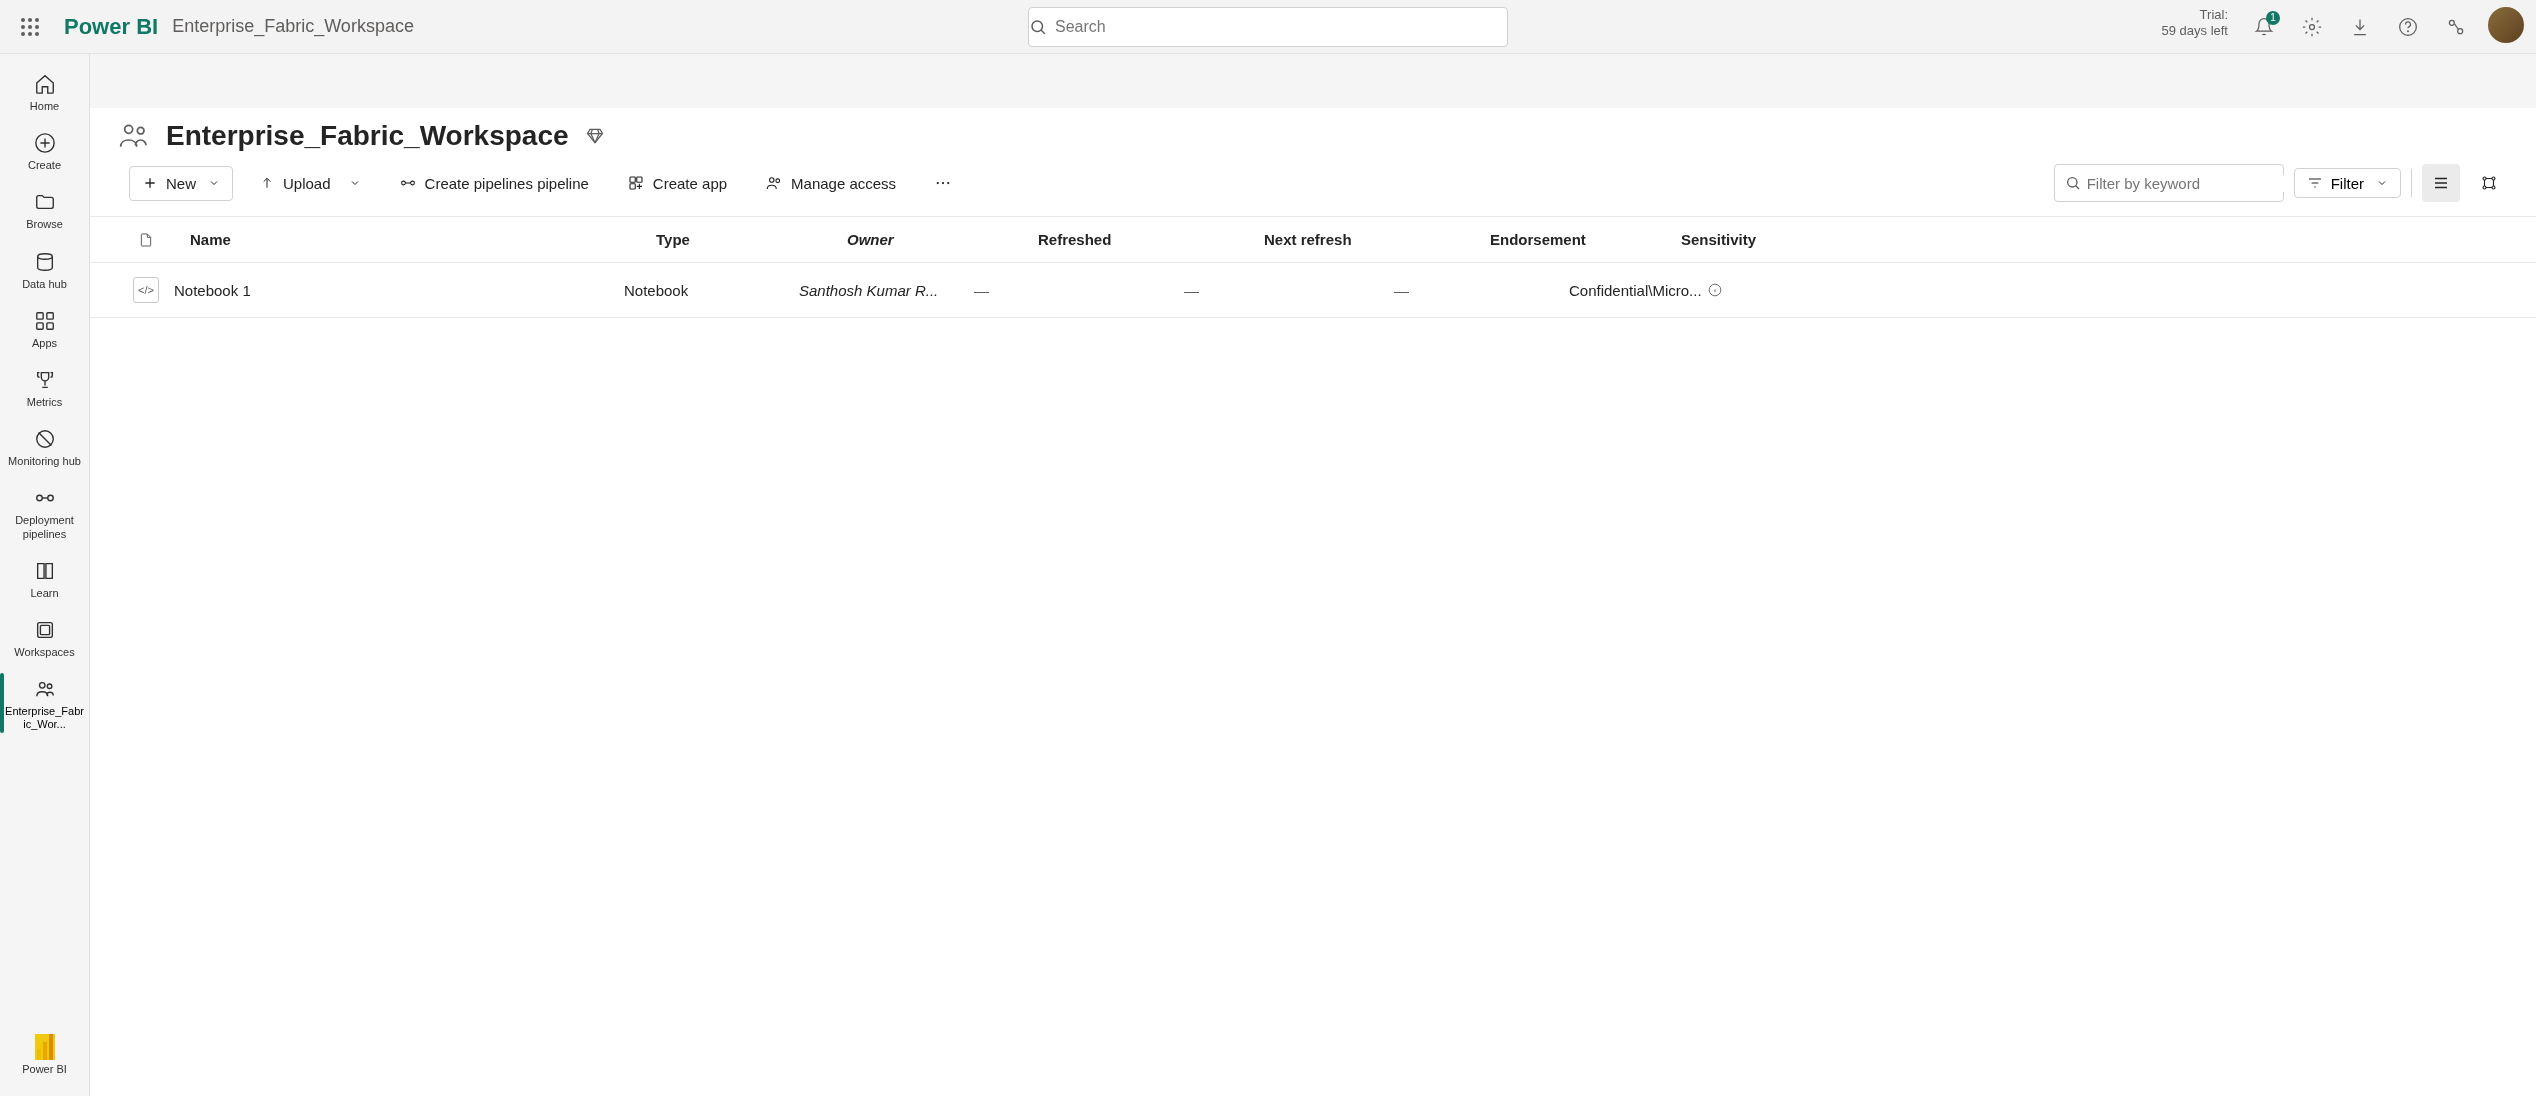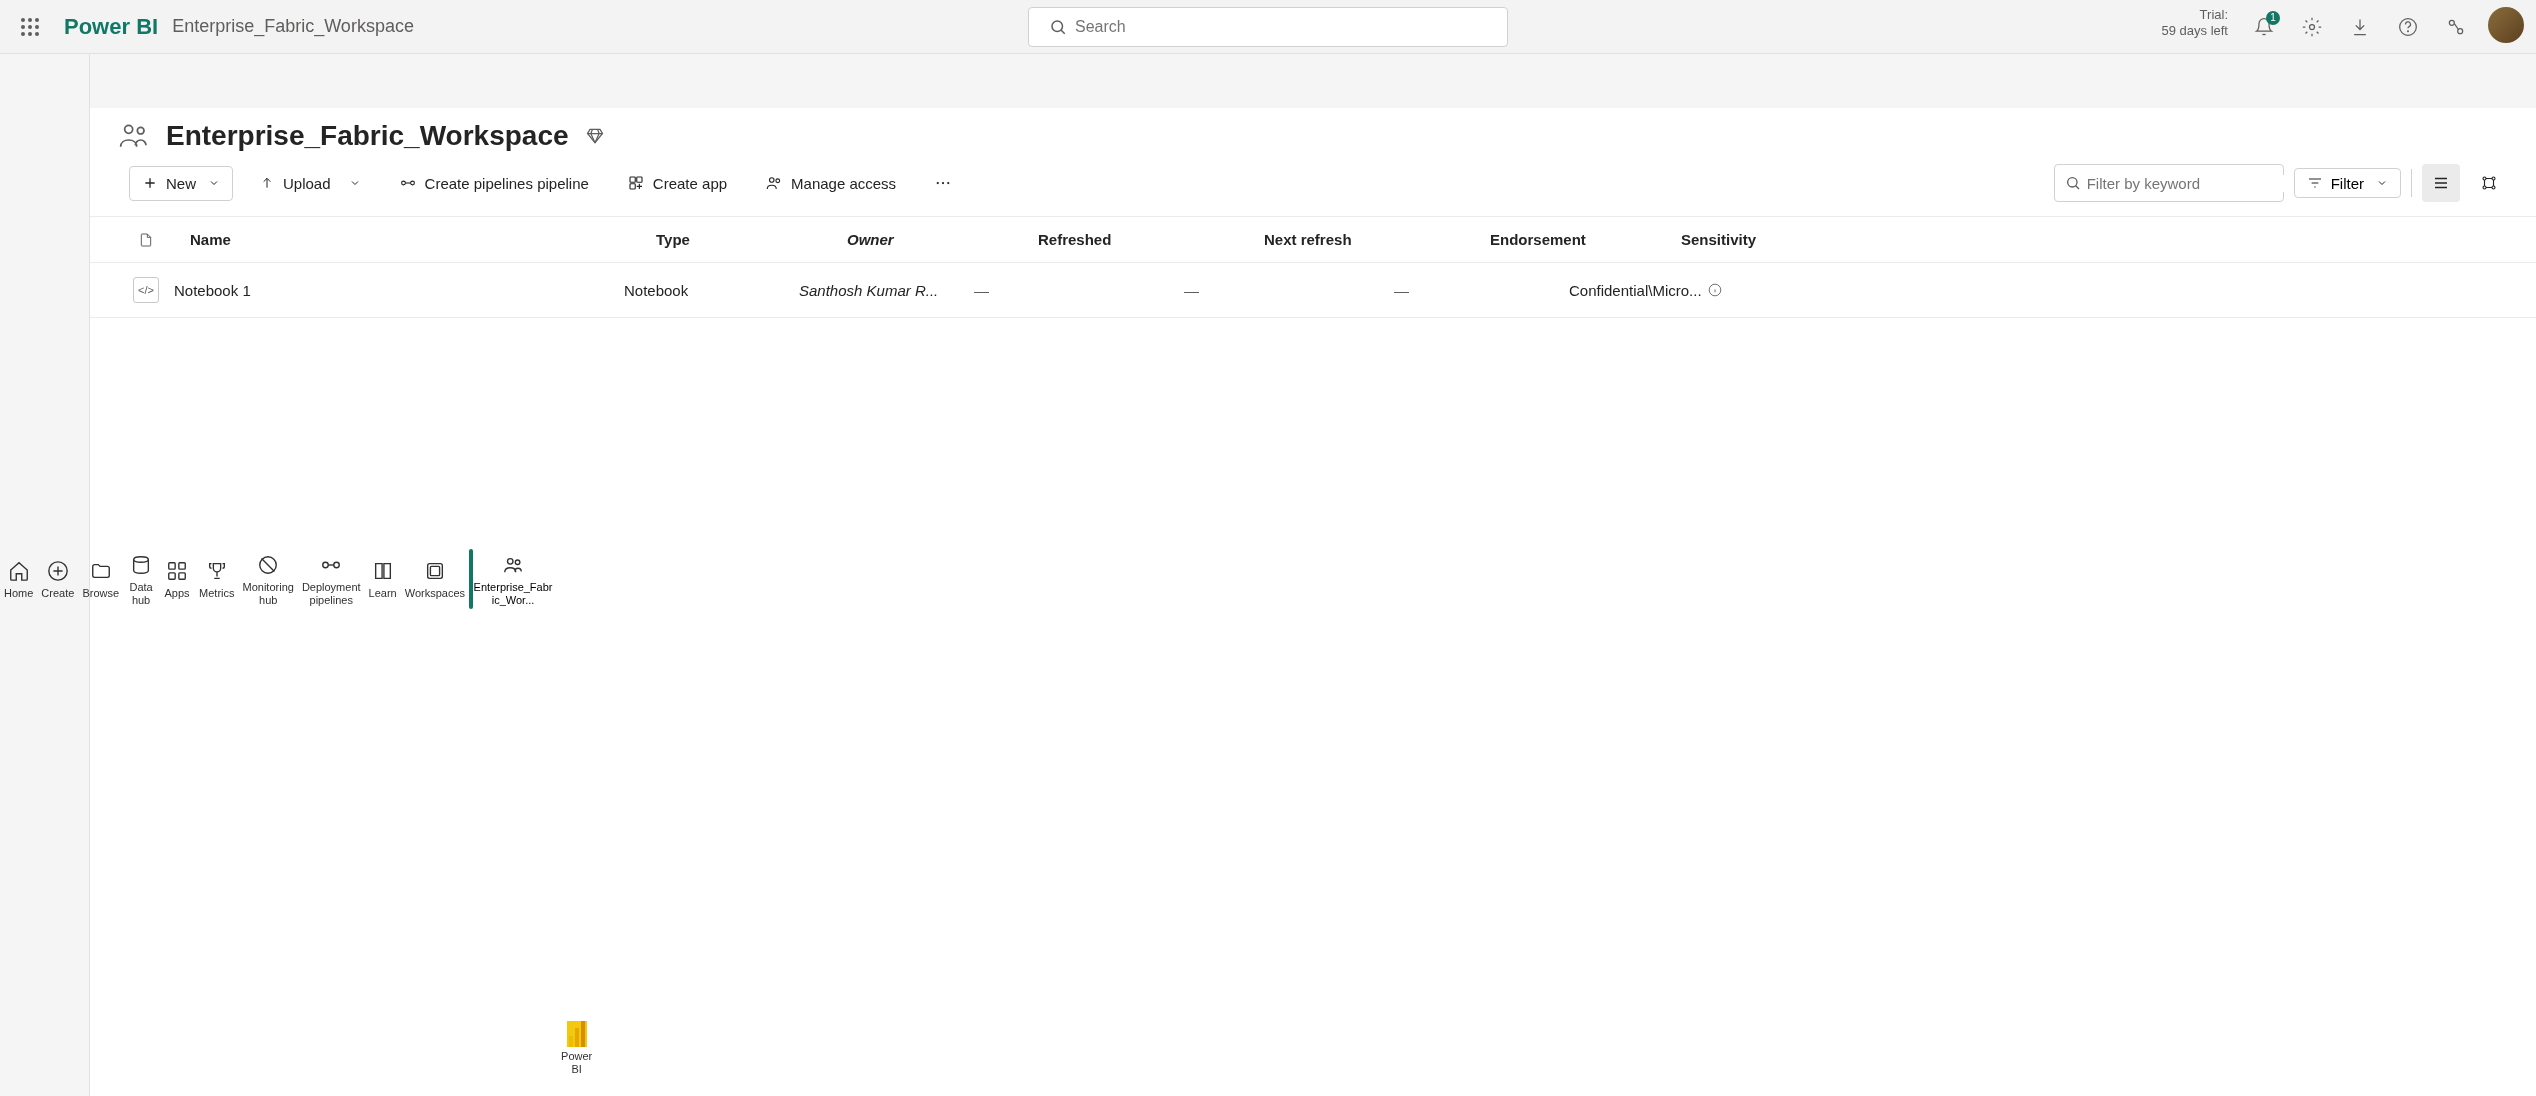--- a/index.html
+++ b/index.html
@@ -63,21 +63,21 @@
       width: 480px;
     }
     .search-box {
       width: 100%;
       height: 40px;
       border: 1px solid #d1d1d1;
       border-radius: 4px;
       background: #fff;
       display: flex;
       align-items: center;
-      padding: 0 20px;
+      padding: 0 0;
     }
     .search-box input {
       border: none;
       outline: none;
       flex: 1;
       font-size: 16px;
       background: transparent;
       margin-left: 8px;
     }
     .header-right {
@@ -128,21 +128,21 @@
     
     .left-sidebar {
       position: fixed;
       left: 0;
       top: 54px;
       bottom: 0;
       width: 90px;
       background: #f5f5f5;
       border-right: 1px solid #e1e1e1;
       display: flex;
-      flex-direction: row;
+      flex-direction: column;
       align-items: center;
       padding-top: 8px;
     }
     .nav-item {
       width: 90px;
       display: flex;
       flex-direction: column;
       align-items: center;
       padding: 8px 4px;
       cursor: pointer;

